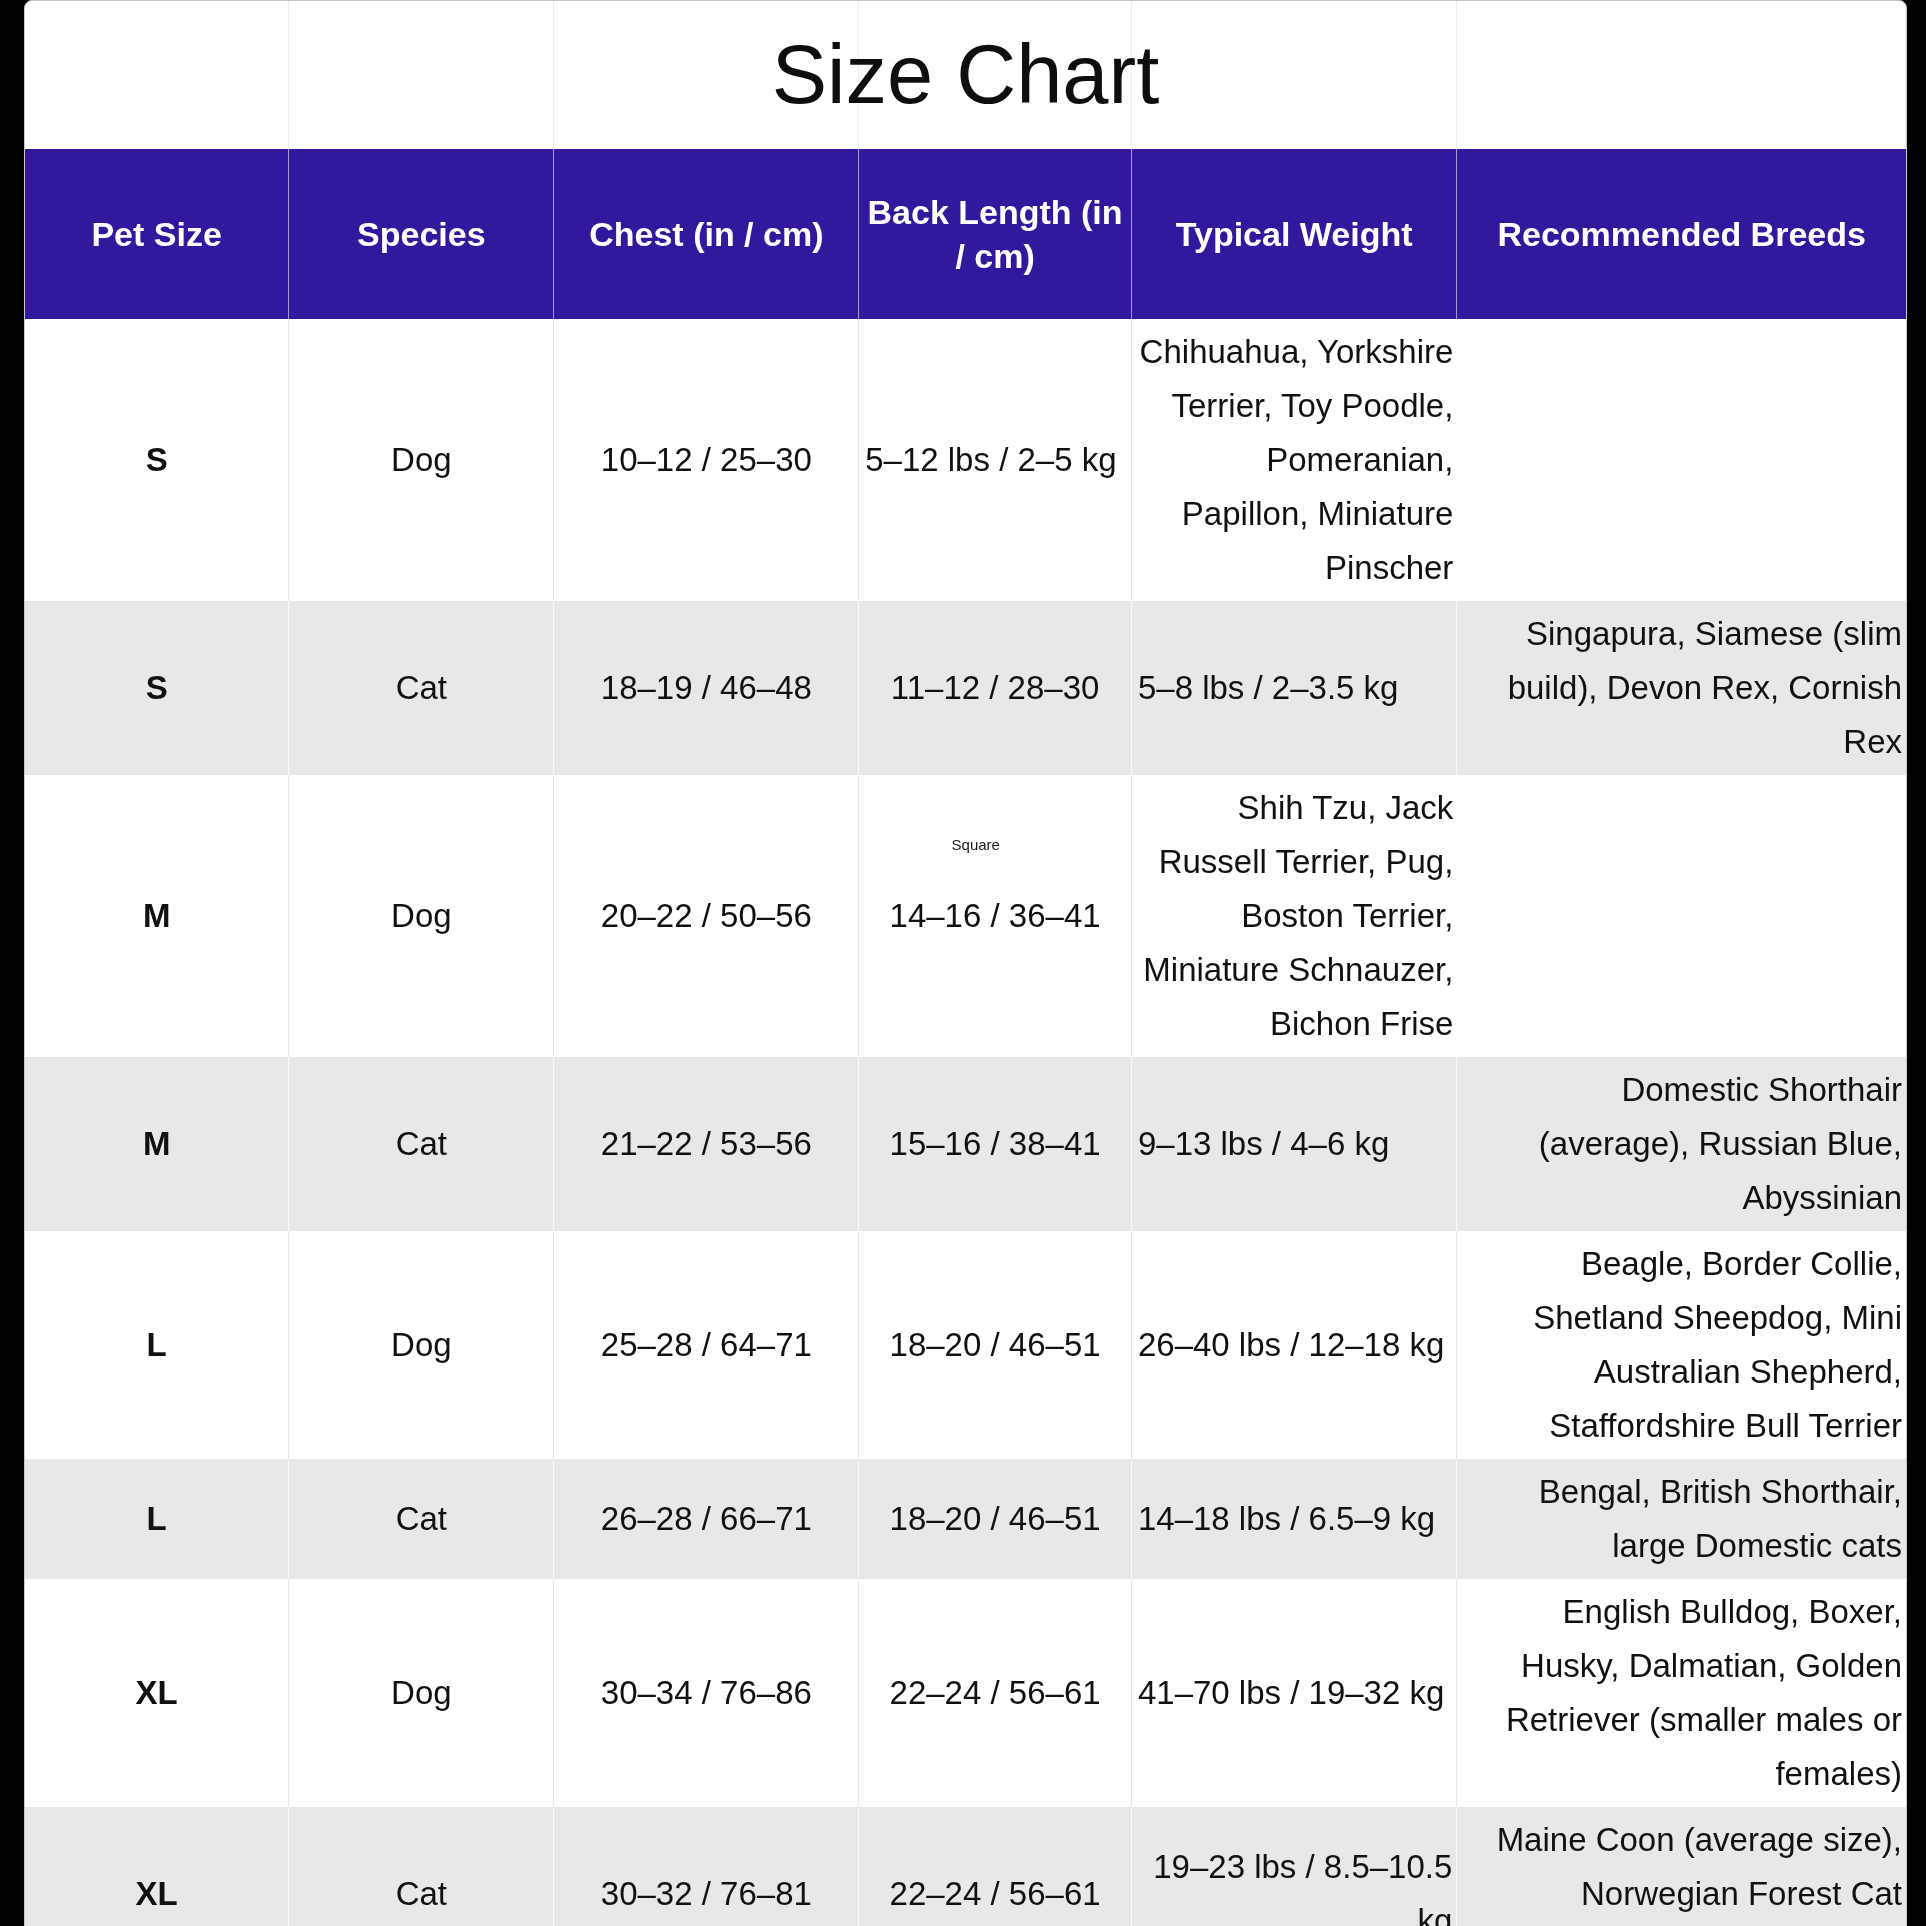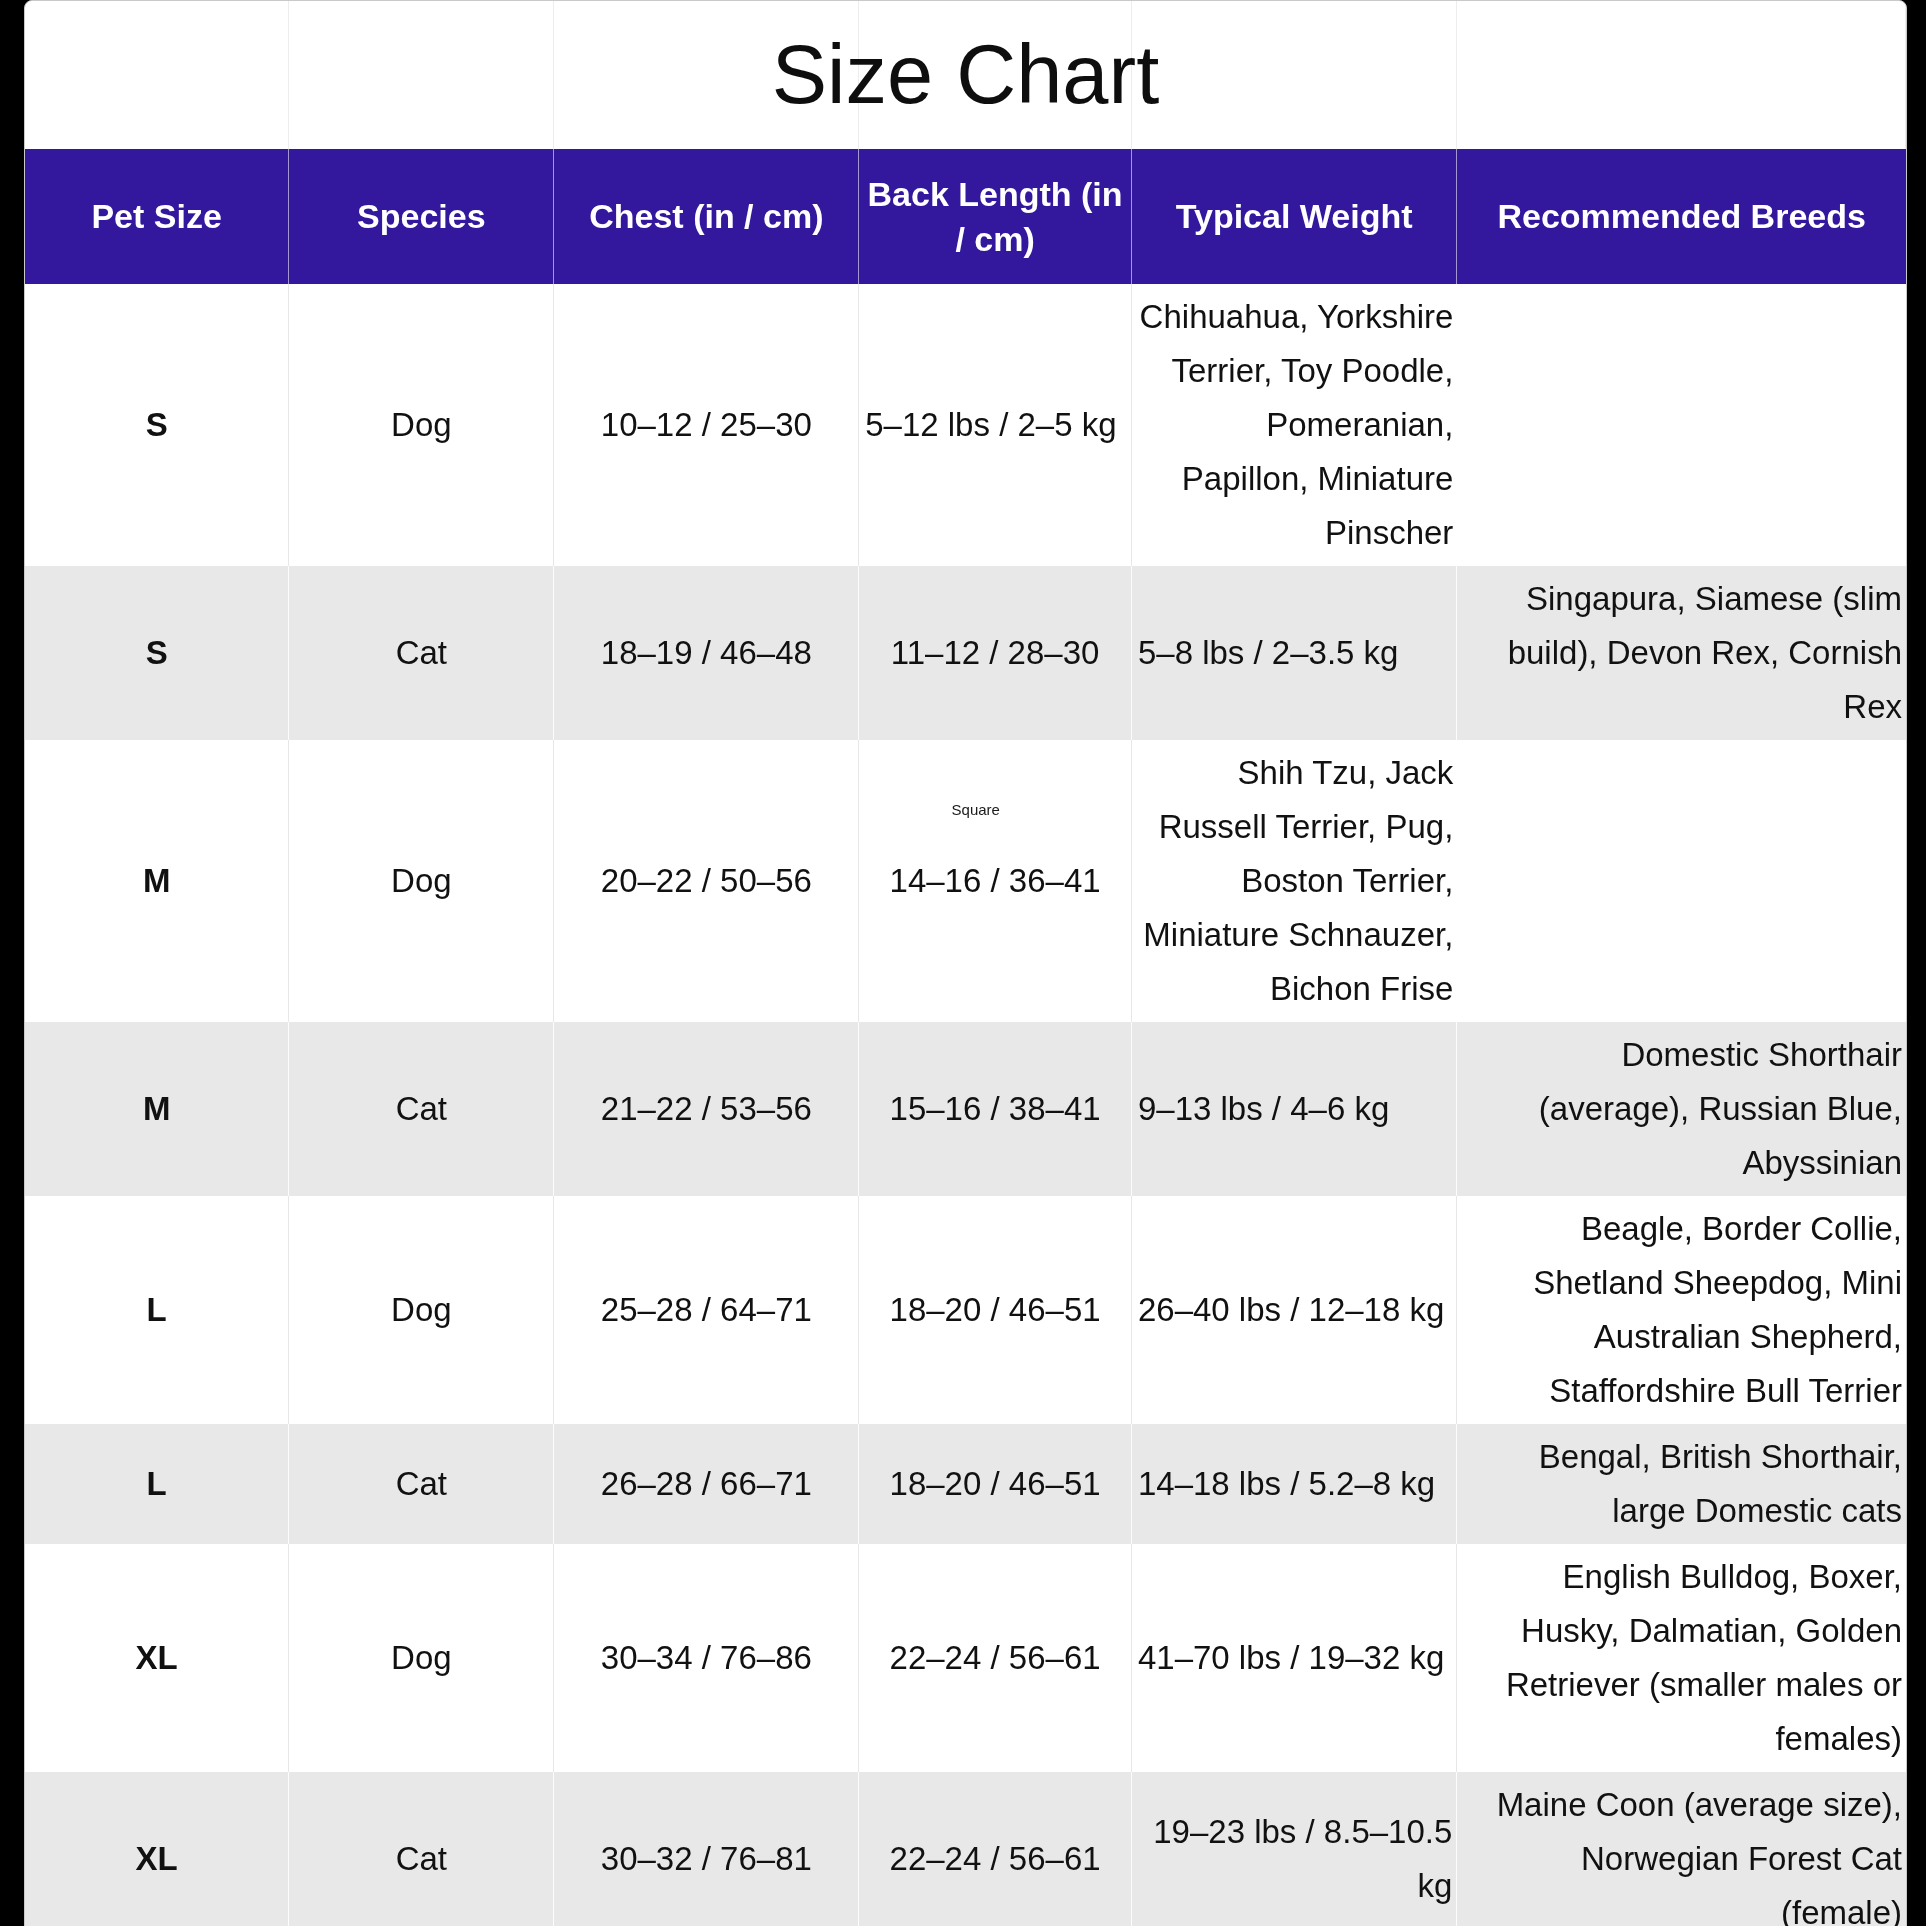--- a/index.html
+++ b/index.html
@@ -48,21 +48,21 @@
     font-size: 83px;
     font-weight: 500;
     letter-spacing: 0px;
     color: #0e0e0e;
   }
 
   
   .hrow {
     display: grid;
     grid-template-columns: var(--cols);
-    height: 135px;
+    height: 170px;
     background: var(--header-bg, #33189e);
   }
   .hcell {
     display: flex;
     align-items: center;
     justify-content: center;
     text-align: center;
     padding: 0 5px;
     font-size: 34px;
     font-weight: bold;
@@ -241,21 +241,21 @@
         <div class="bcell col1">
           <span>Cat</span>
         </div>
         <div class="bcell col2">
           <span>26–28 / 66–71</span>
         </div>
         <div class="bcell col3">
           <span>18–20 / 46–51</span>
         </div>
         <div class="bcell col4">
-          <span>14–18 lbs / 5.2–8 kg</span>
+          <span>14–18 lbs / 6.5–9 kg</span>
         </div>
         <div class="bcell col5">
           <span>Bengal, British Shorthair, large Domestic cats</span>
         </div>
       </div>
       <div class="trow white">
         <div class="bcell col0">
           <span>XL</span>
         </div>
         <div class="bcell col1">

